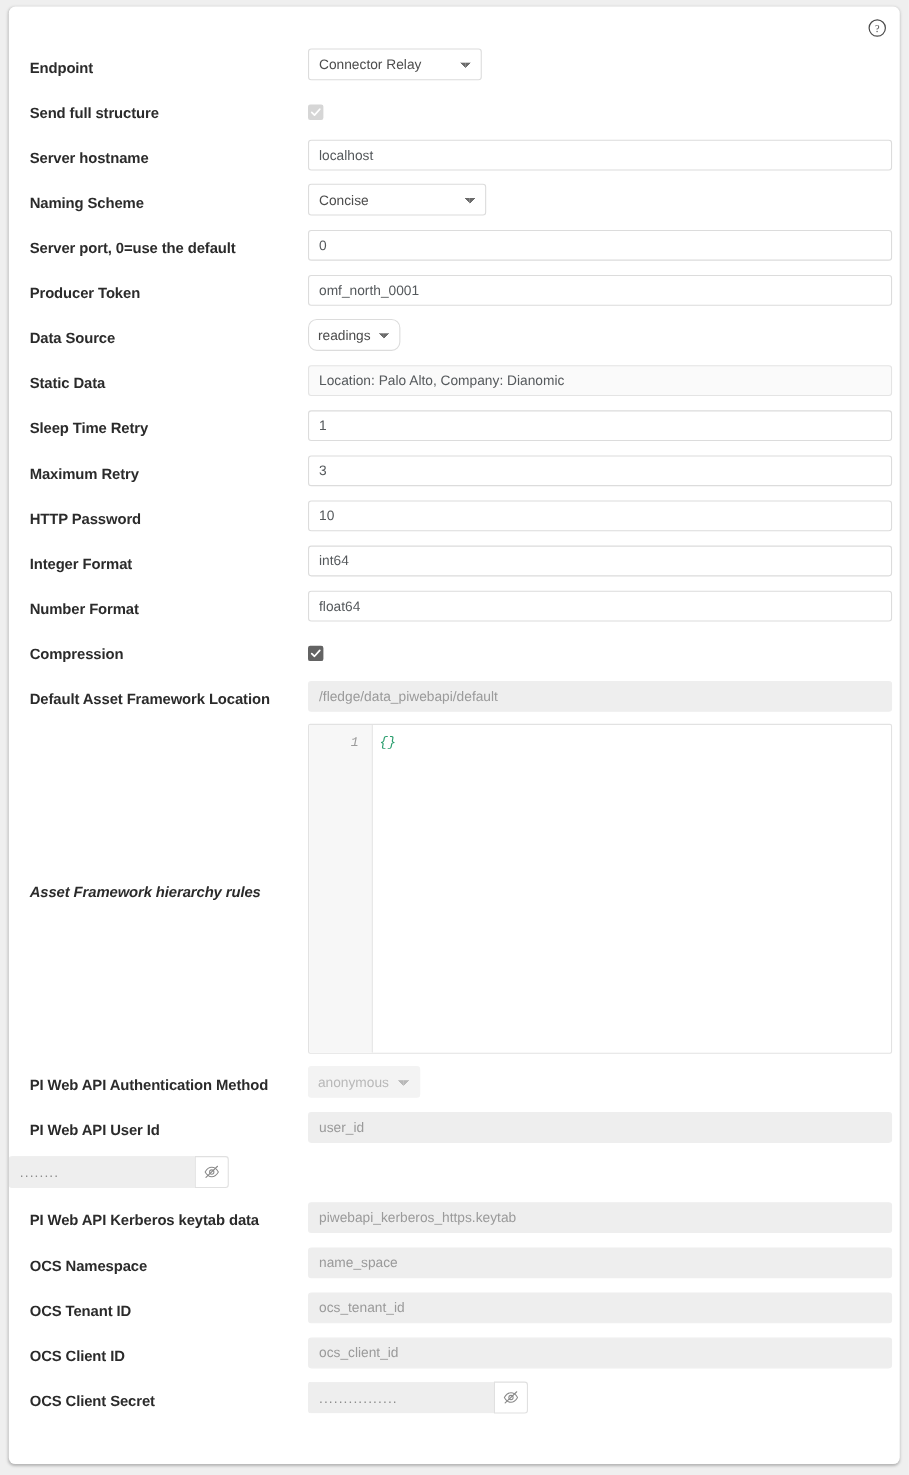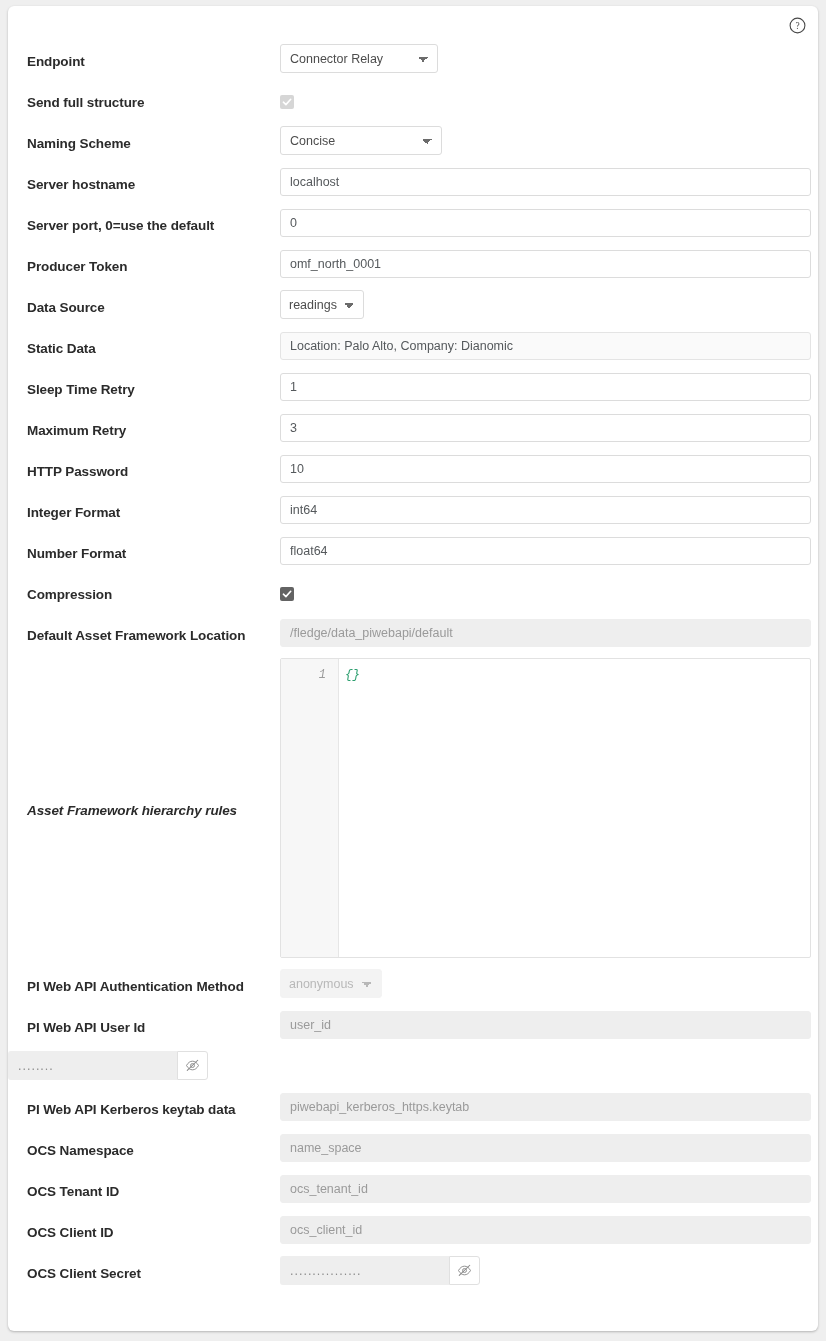--- a/index.html
+++ b/index.html
@@ -118,21 +118,21 @@
       linear-gradient(135deg, #6b6b6b 50%, transparent 50%);
     background-position:
       calc(100% - 14px) 12px,
       calc(100% - 9px) 12px;
     background-size: 5px 5px, 5px 5px;
     background-repeat: no-repeat;
     cursor: pointer;
   }
   .tselect.w-endpoint { width: 158px; }
   .tselect.w-naming { width: 162px; }
-  .tselect.w-source { width: 84px; padding: 0 24px 0 8px; }
+  .tselect.w-source { width: 84px; padding: 0 24px 0 8px; border-radius: 8px; }
   .tselect.w-auth {
     width: 102px;
     padding: 0 24px 0 8px;
     background-color: #eeeeee;
     border-color: #eeeeee;
     color: #9b9b9b;
     background-image:
       linear-gradient(45deg, transparent 50%, #9b9b9b 50%),
       linear-gradient(135deg, #9b9b9b 50%, transparent 50%);
   }
@@ -244,28 +244,28 @@
         <div class="label">Send full structure</div>
         <div class="control"><div class="cbox off-disabled">
             <span>
               <svg width="10" height="10" viewBox="0 0 10 10">
                 <path d="M1.4 5.2 L3.9 7.6 L8.7 2.3" fill="none" stroke="#ffffff" stroke-width="1.6" stroke-linecap="round" stroke-linejoin="round"></path>
               </svg>
             </span>
           </div></div>
       </div>
       <div class="row">
+        <div class="label">Server hostname</div>
+        <div class="control">
+          <input class="tinput" type="text" value="localhost" style="">
+        </div>
+      </div>
+      <div class="row">
         <div class="label">Naming Scheme</div>
         <div class="control"><select class="tselect w-naming"><option>Concise</option><option>Use Type Suffix</option><option>Use Attribute Name</option><option>Backward compatibility</option></select></div>
-      </div>
-      <div class="row">
-        <div class="label">Server hostname</div>
-        <div class="control">
-          <input class="tinput" type="text" value="localhost" style="">
-        </div>
       </div>
       <div class="row">
         <div class="label">Server port, 0=use the default</div>
         <div class="control">
           <input class="tinput" type="text" value="0" style="">
         </div>
       </div>
       <div class="row">
         <div class="label">Producer Token</div>
         <div class="control">

